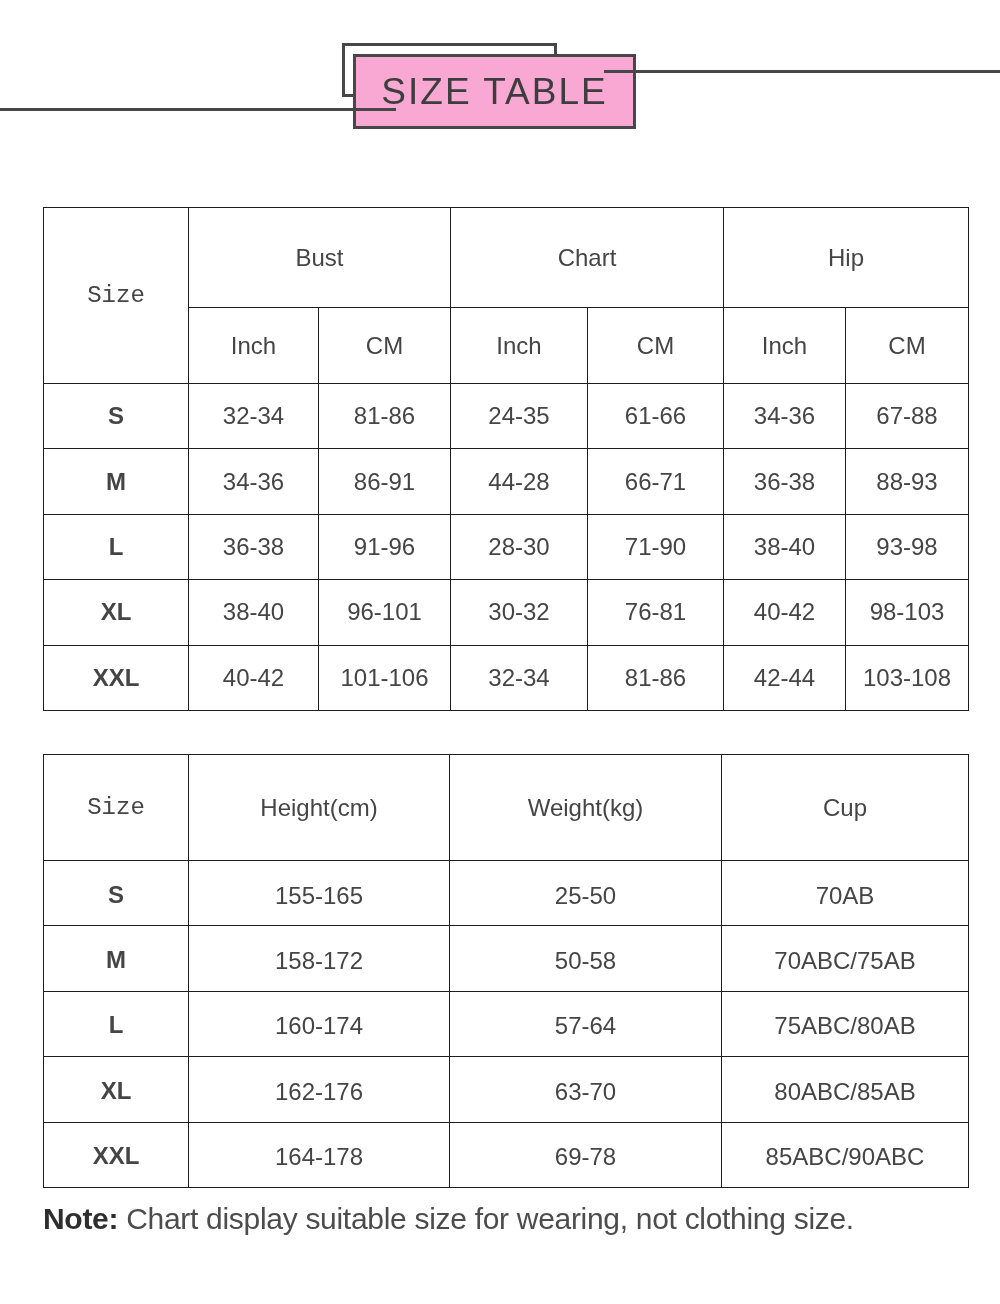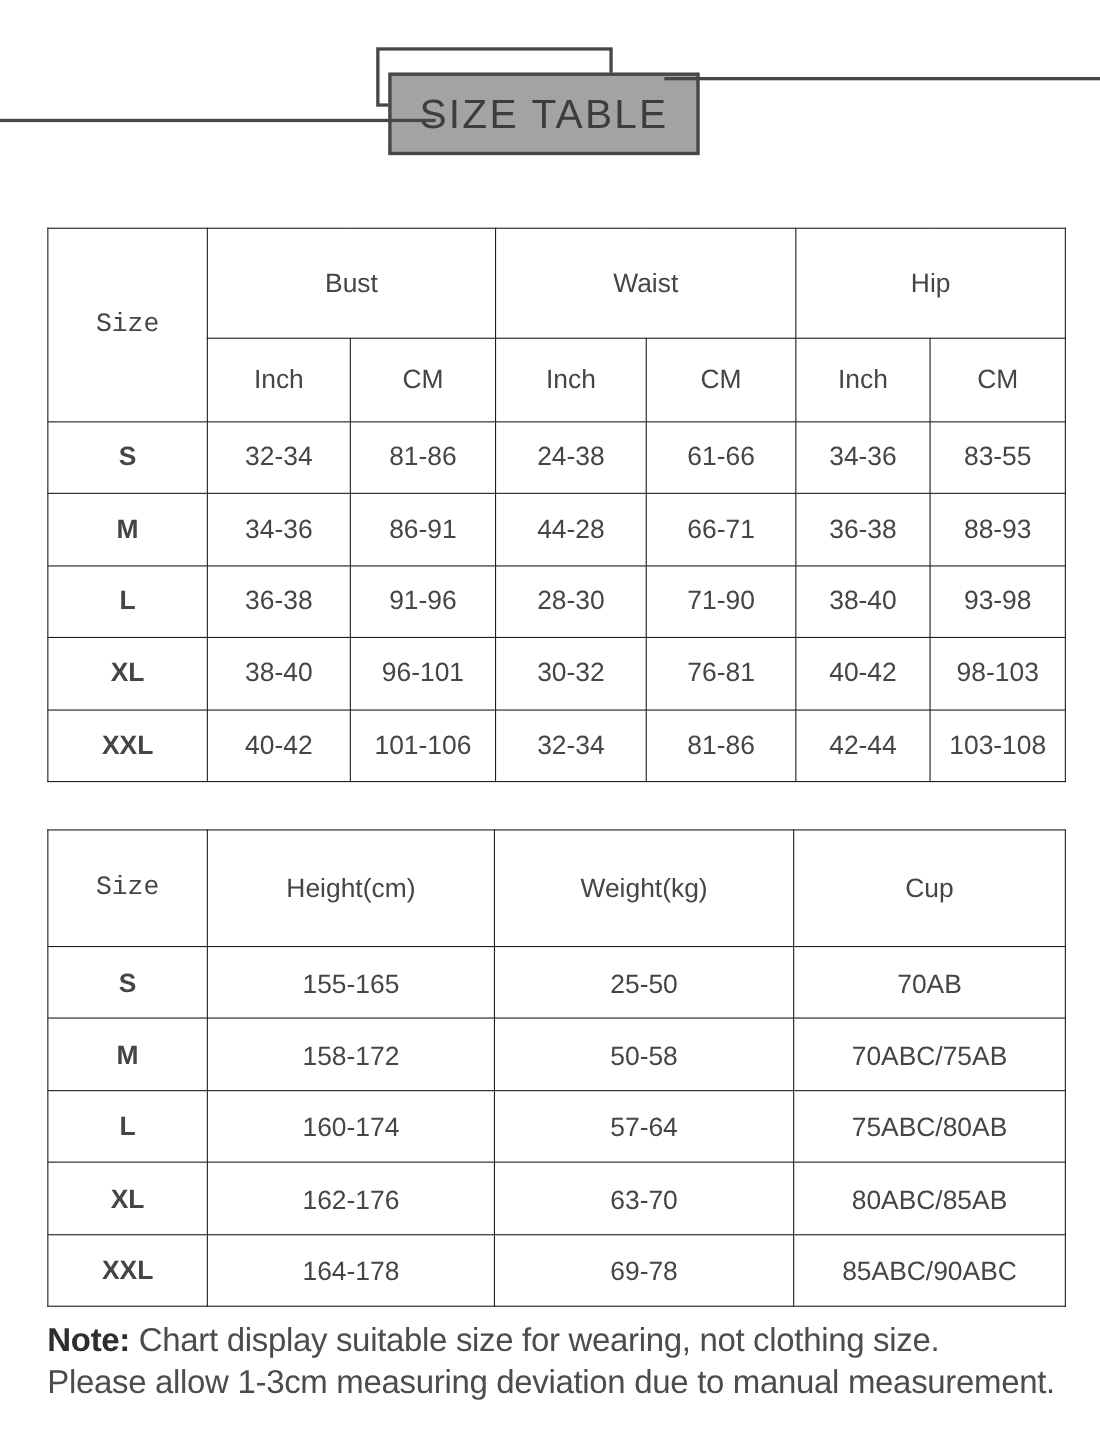--- a/index.html
+++ b/index.html
@@ -18,25 +18,25 @@
     position: absolute;
     left: 342px; top: 43px;
     width: 215px; height: 54px;
     border: 3px solid #47474a;
     box-sizing: border-box;
     background: transparent;
     z-index: 1;
   }
   .front-rect {
     position: absolute;
-    left: 353px; top: 66px;
+    left: 353px; top: 54px;
     width: 283px; height: 75px;
     border: 3px solid #47474a;
     box-sizing: border-box;
-    background: #a3a3a3;
+    background: #f9a8d4;
     display: flex;
     align-items: center;
     justify-content: center;
     z-index: 2;
   }
   .page-title {
     font-size: 37px;
     font-weight: 400;
     letter-spacing: 2px;
     color: #3d3d3d;
@@ -109,39 +109,39 @@
         <col style="width:132px">
       <col style="width:137px">
         <col style="width:136px">
         <col style="width:122px">
       <col style="width:123px">
     </colgroup>
     <tbody>
       <tr style="height:100px">
         <td class="corner" rowspan="2">Size</td>
         <td class="group-header" colspan="2">Bust</td>
-        <td class="group-header" colspan="2">Waist</td>
+        <td class="group-header" colspan="2">Chart</td>
         <td class="group-header" colspan="2">Hip</td>
       </tr>
       <tr style="height:76px">
         <td class="sub-header">Inch</td>
         <td class="sub-header">CM</td>
         <td class="sub-header">Inch</td>
         <td class="sub-header">CM</td>
         <td class="sub-header">Inch</td>
         <td class="sub-header">CM</td>
       </tr>
       <tr style="height:65.4px">
         <td class="size-label">S</td>
         <td class="data-cell">32-34</td>
         <td class="data-cell">81-86</td>
-        <td class="data-cell">24-38</td>
+        <td class="data-cell">24-35</td>
         <td class="data-cell">61-66</td>
         <td class="data-cell">34-36</td>
-        <td class="data-cell">83-55</td>
+        <td class="data-cell">67-88</td>
       </tr>
       <tr style="height:65.4px">
         <td class="size-label">M</td>
         <td class="data-cell">34-36</td>
         <td class="data-cell">86-91</td>
         <td class="data-cell">44-28</td>
         <td class="data-cell">66-71</td>
         <td class="data-cell">36-38</td>
         <td class="data-cell">88-93</td>
       </tr>
@@ -217,16 +217,15 @@
         <td class="size-label">XXL</td>
         <td class="data-cell">164-178</td>
         <td class="data-cell">69-78</td>
         <td class="data-cell">85ABC/90ABC</td>
       </tr>
     </tbody>
   </table>
 
   <div class="note">
     <p><span class="note-label">Note:</span><span> Chart display suitable size for wearing, not clothing size.</span></p>
-    <p>Please allow 1-3cm measuring deviation due to manual measurement.</p>
   </div>
 
 </div>
 
 </body></html>

